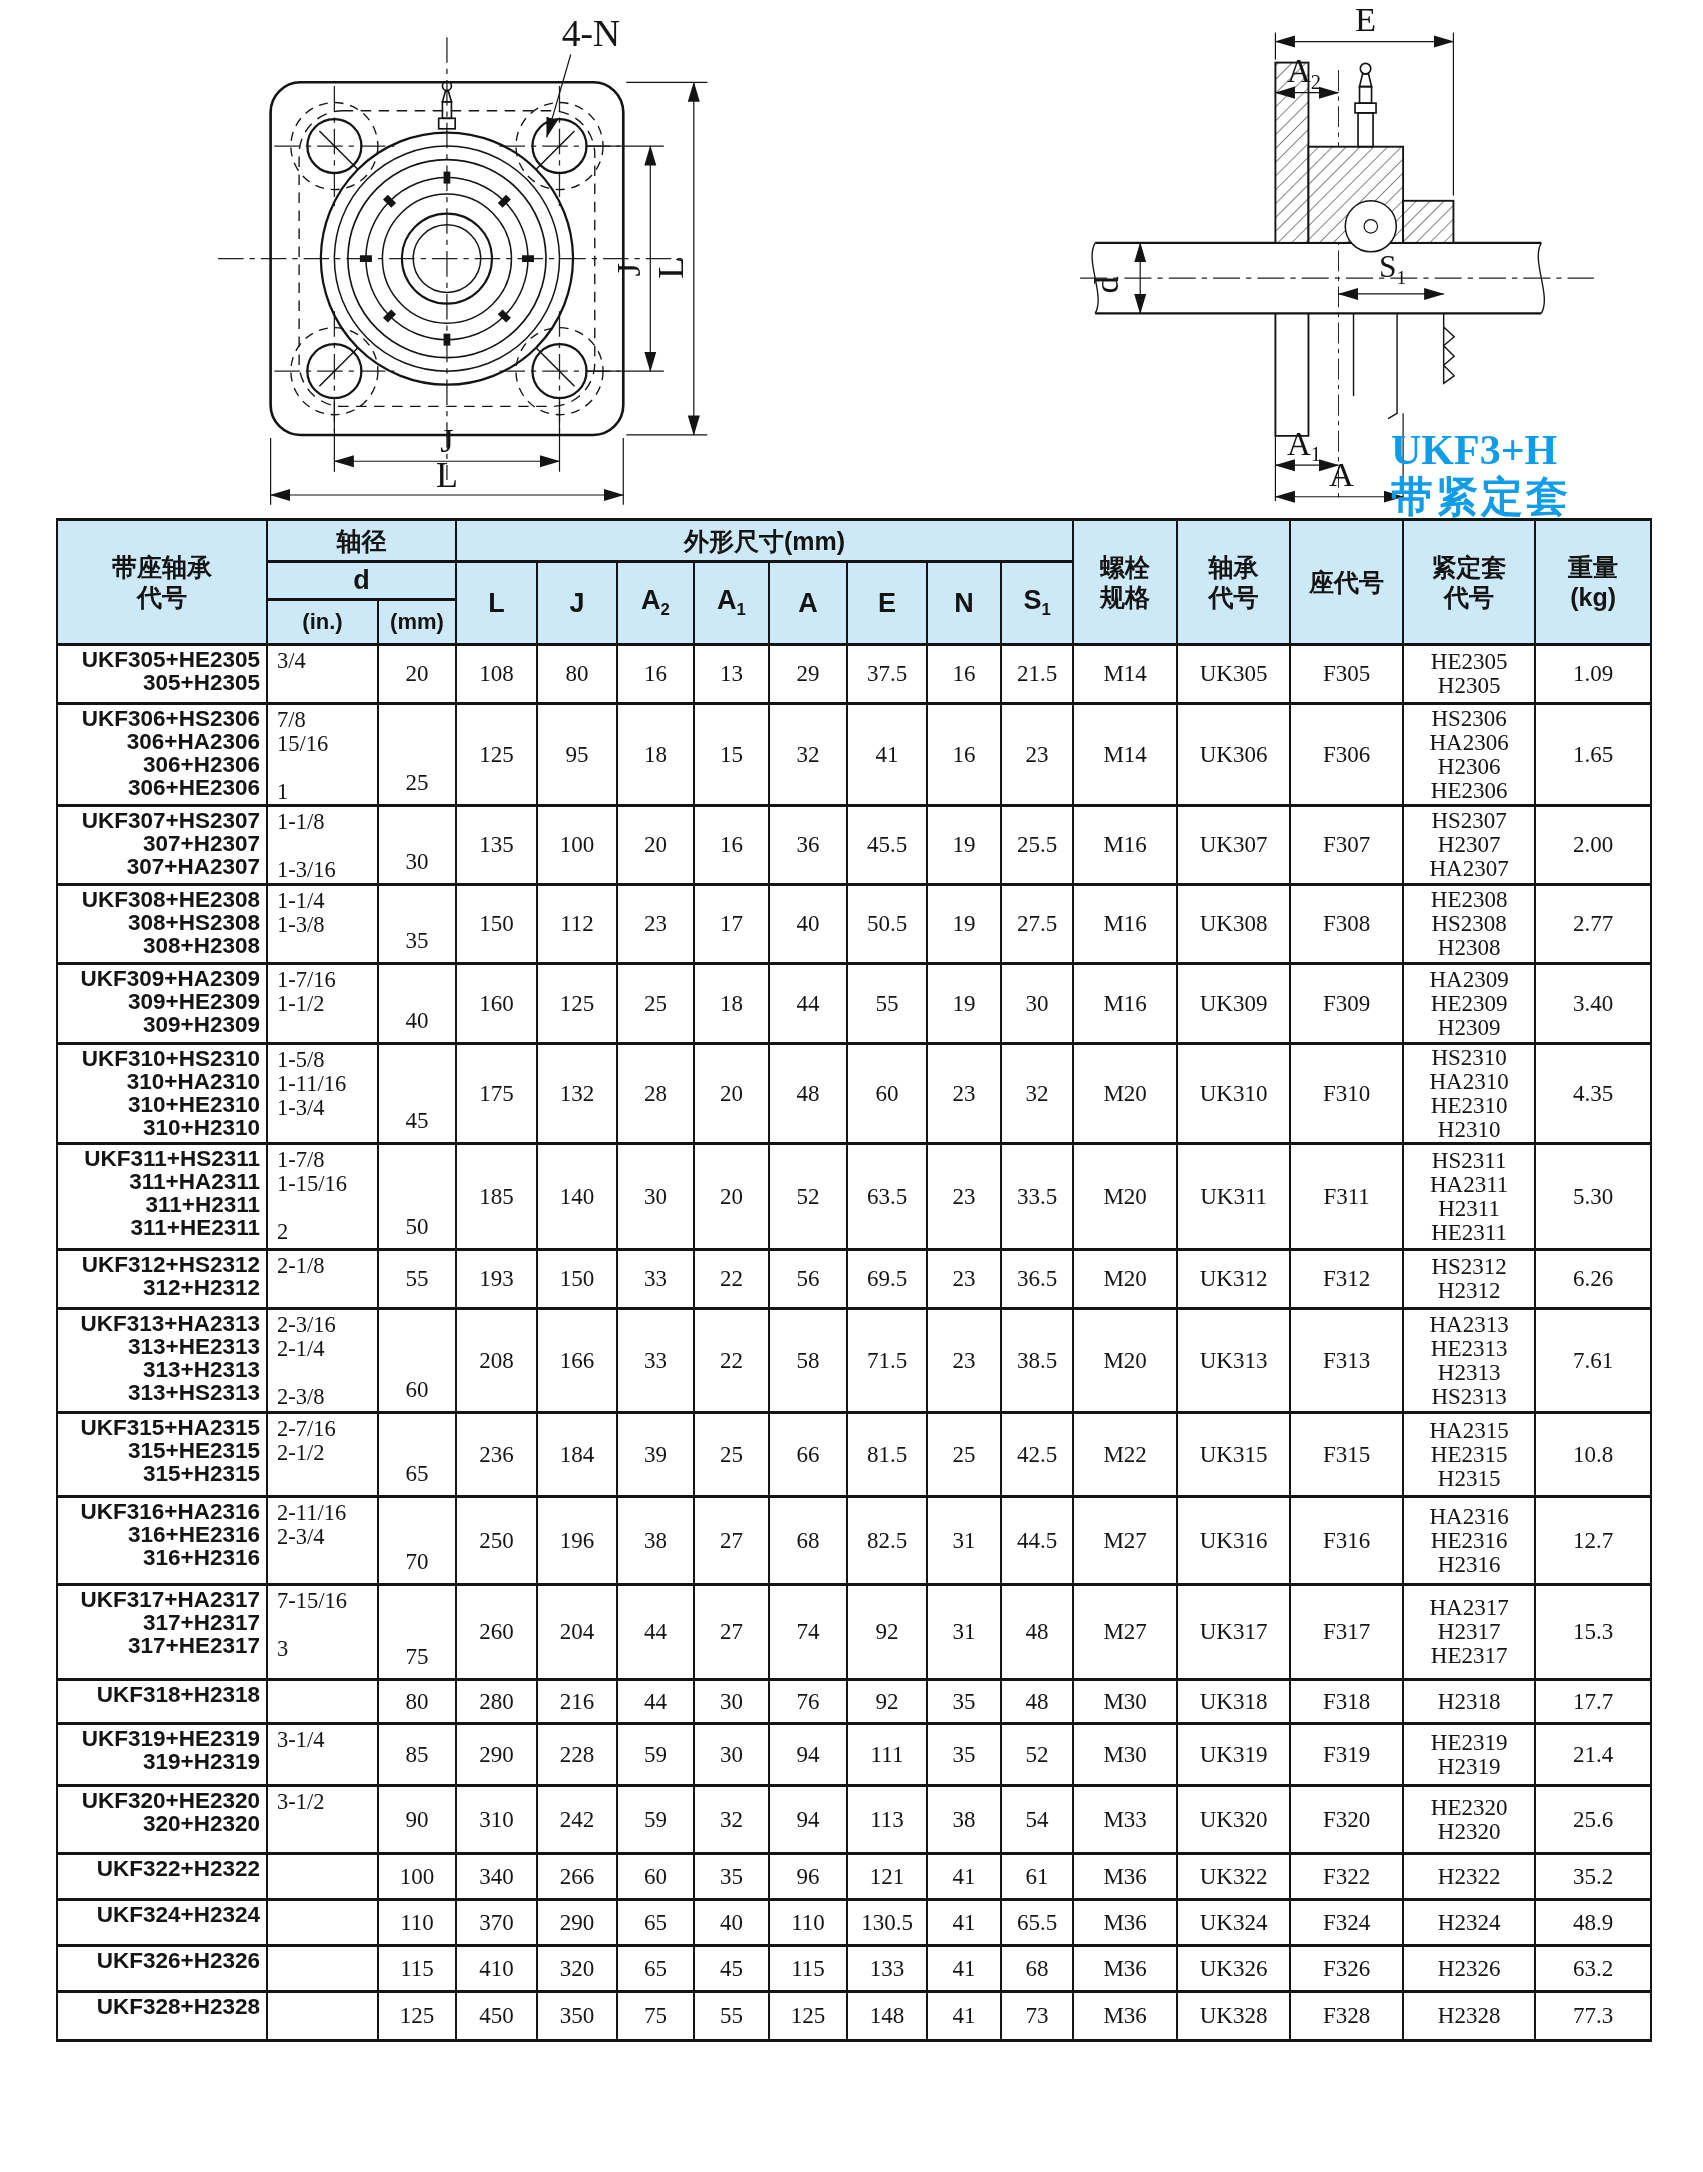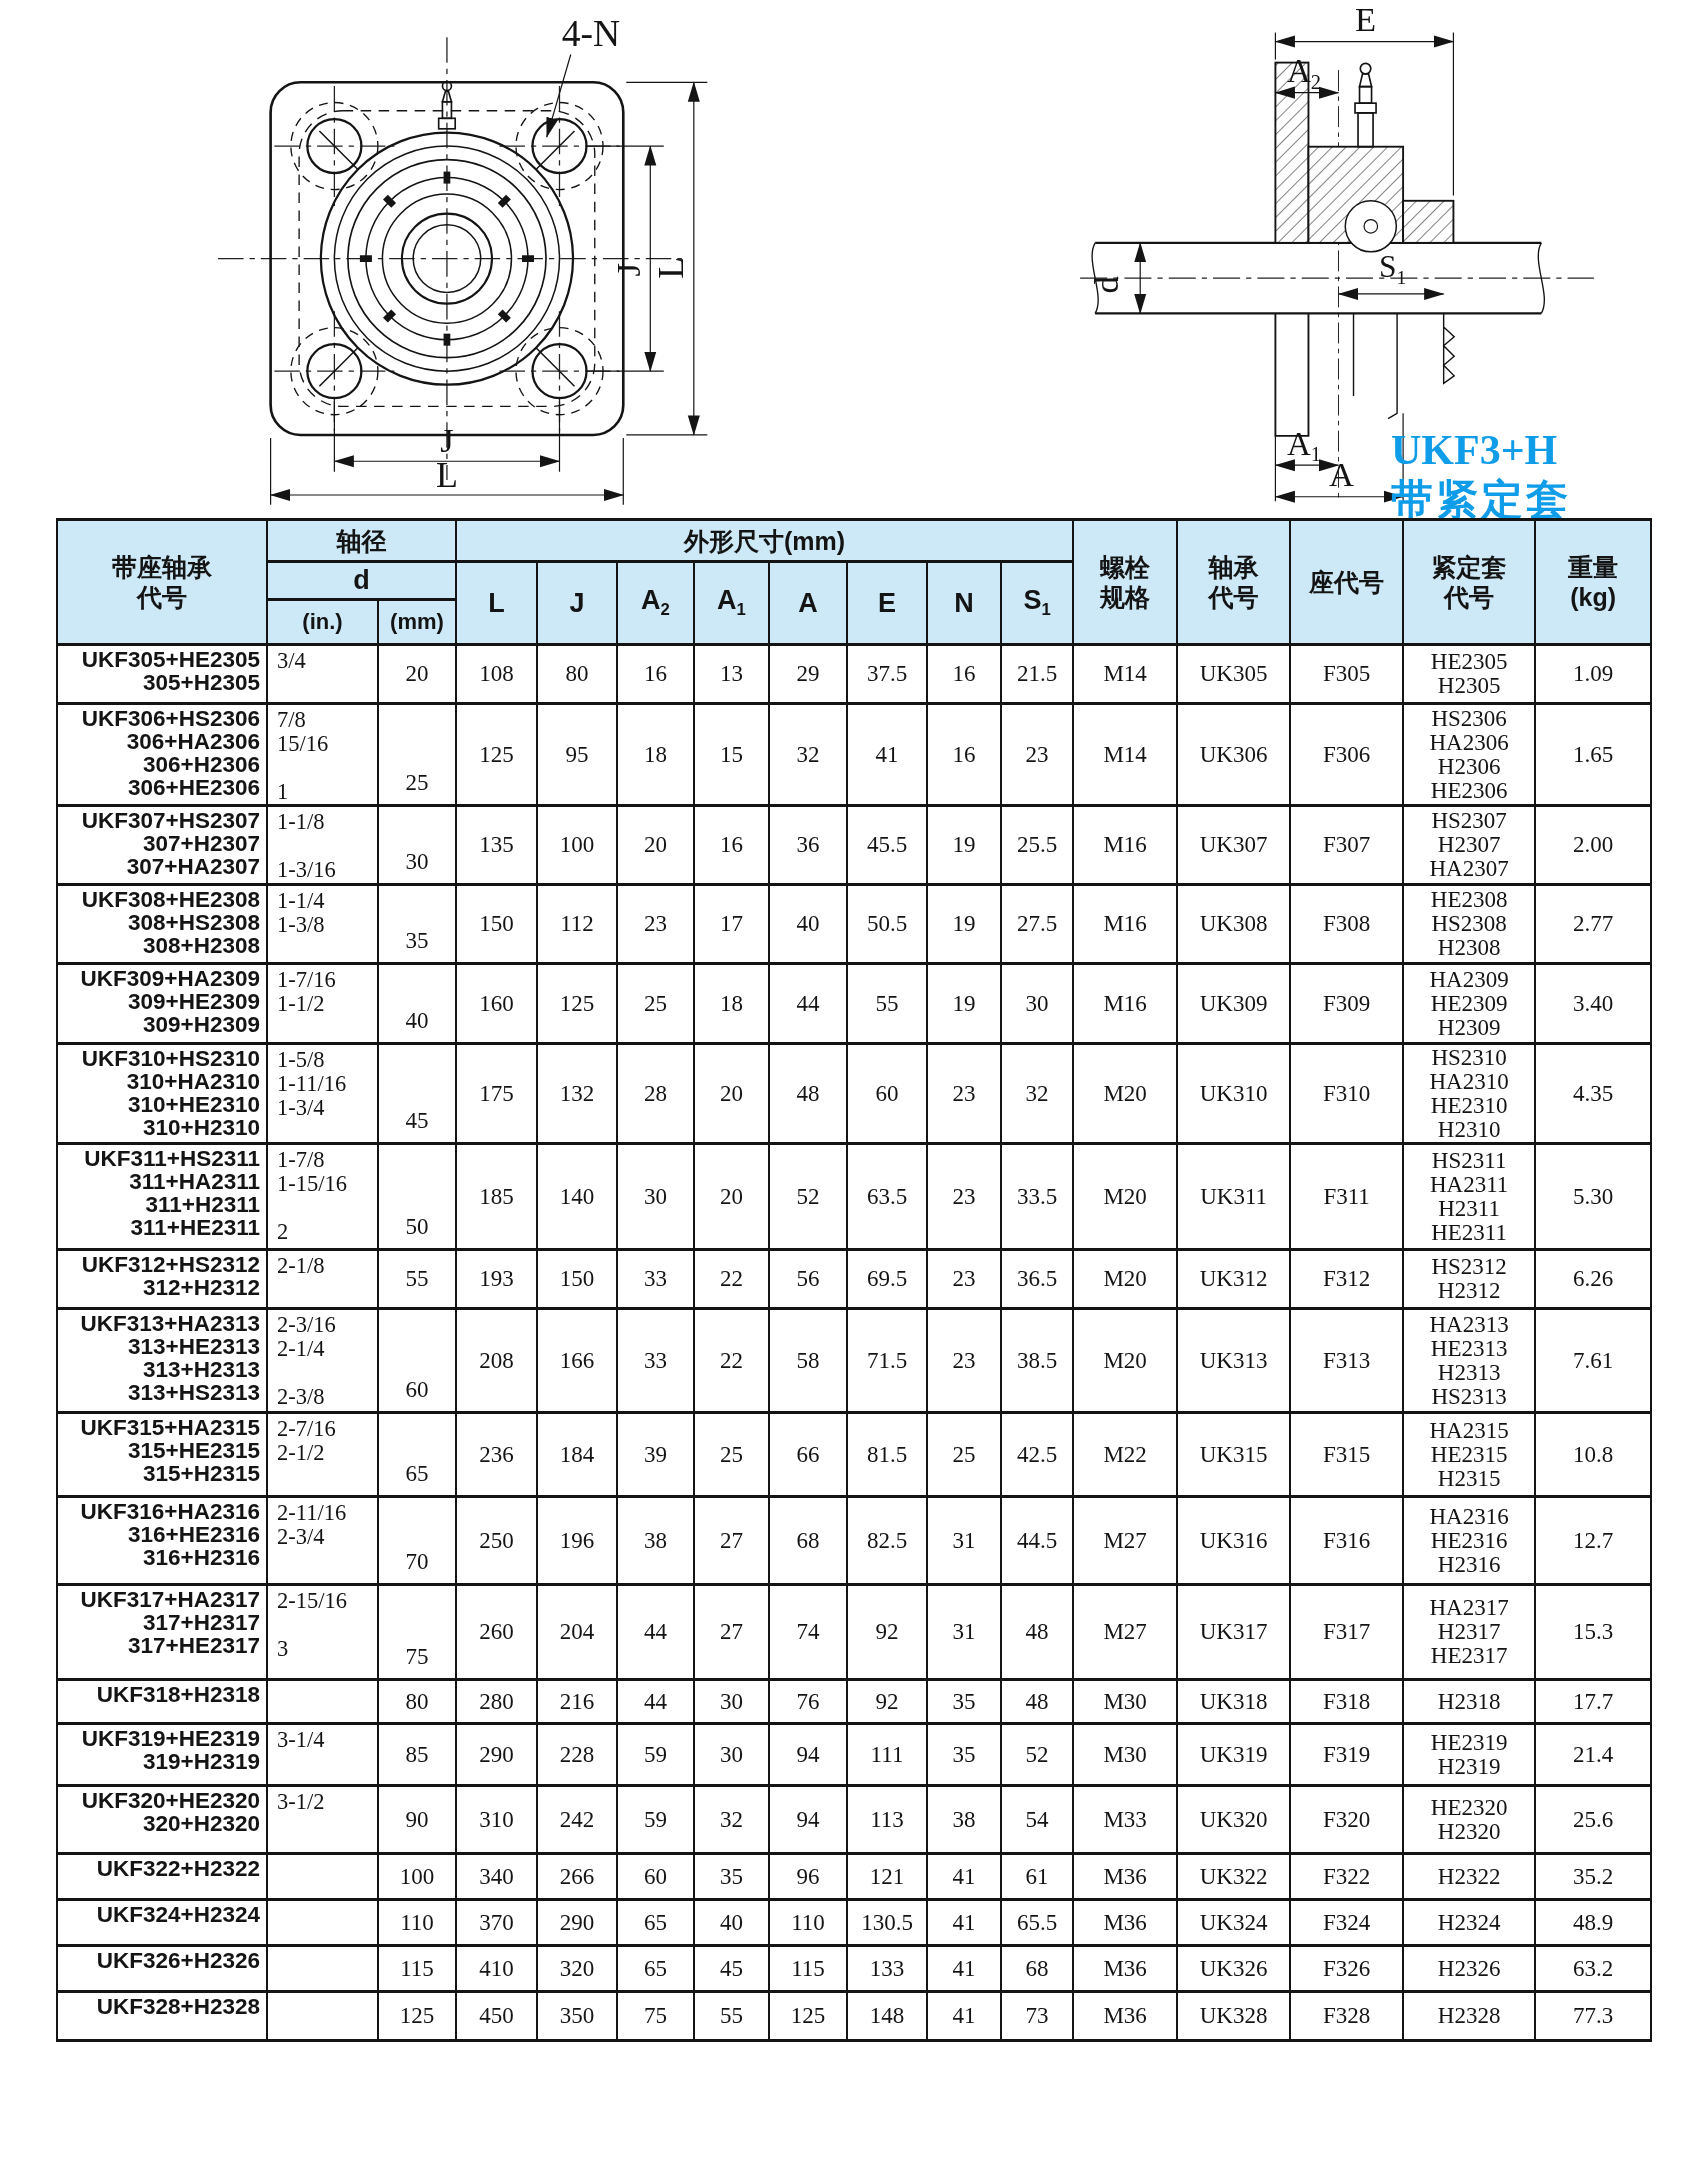--- a/index.html
+++ b/index.html
@@ -3,21 +3,21 @@
 <meta charset="utf-8">
 <style>
   :root{ --ink:#141414; --hdr:#cde9f7; --accent:#0f9ce8; }
   html,body{margin:0;padding:0;background:#fff;}
   .page{position:relative;width:1703px;height:2172px;background:#fff;overflow:hidden;
         font-family:"Liberation Sans",sans-serif;color:var(--ink);}
   svg{position:absolute;}
   svg text{font-family:"Liberation Serif",serif;fill:var(--ink);}
   .series{position:absolute;left:1391px;top:425px;color:var(--accent);
           font-family:"Liberation Serif",serif;font-weight:bold;font-size:42px;line-height:50px;}
-  .series .desc{letter-spacing:3px;}
+  .series .desc{letter-spacing:3px;font-family:Liberation Mono, monospace;}
   table.spec{position:absolute;left:56px;top:518px;width:1592px;border-collapse:collapse;
              table-layout:fixed;background:#fff;}
   th,td{border:2.3px solid var(--ink);border-top-width:3.8px;border-bottom-width:3.8px;
         padding:0;overflow:hidden;}
   thead th{background:var(--hdr);font-weight:bold;text-align:center;vertical-align:middle;
            white-space:pre-line;}
   .th-cn{font-size:25px;line-height:30px;}
   .th-dim{font-family:"Liberation Sans",sans-serif;font-size:27px;font-weight:bold;}
   .th-sub{font-size:22px;font-weight:bold;}
   sub{font-size:62%;}
@@ -564,21 +564,21 @@
           </td>
           <td class="num">12.7</td>
         </tr>
         <tr style="height: 95px; padding-left: 32px;">
           <td class="code">
             <div>UKF317+HA2317</div>
             <div>317+H2317</div>
             <div>317+HE2317</div>
           </td>
           <td class="din">
-            <div>2-15/16</div>
+            <div>7-15/16</div>
             <div>&nbsp;</div>
             <div>3</div>
           </td>
           <td class="dmm deep">75</td>
           <td class="num">260</td>
           <td class="num">204</td>
           <td class="num">44</td>
           <td class="num">27</td>
           <td class="num">74</td>
           <td class="num">92</td>

